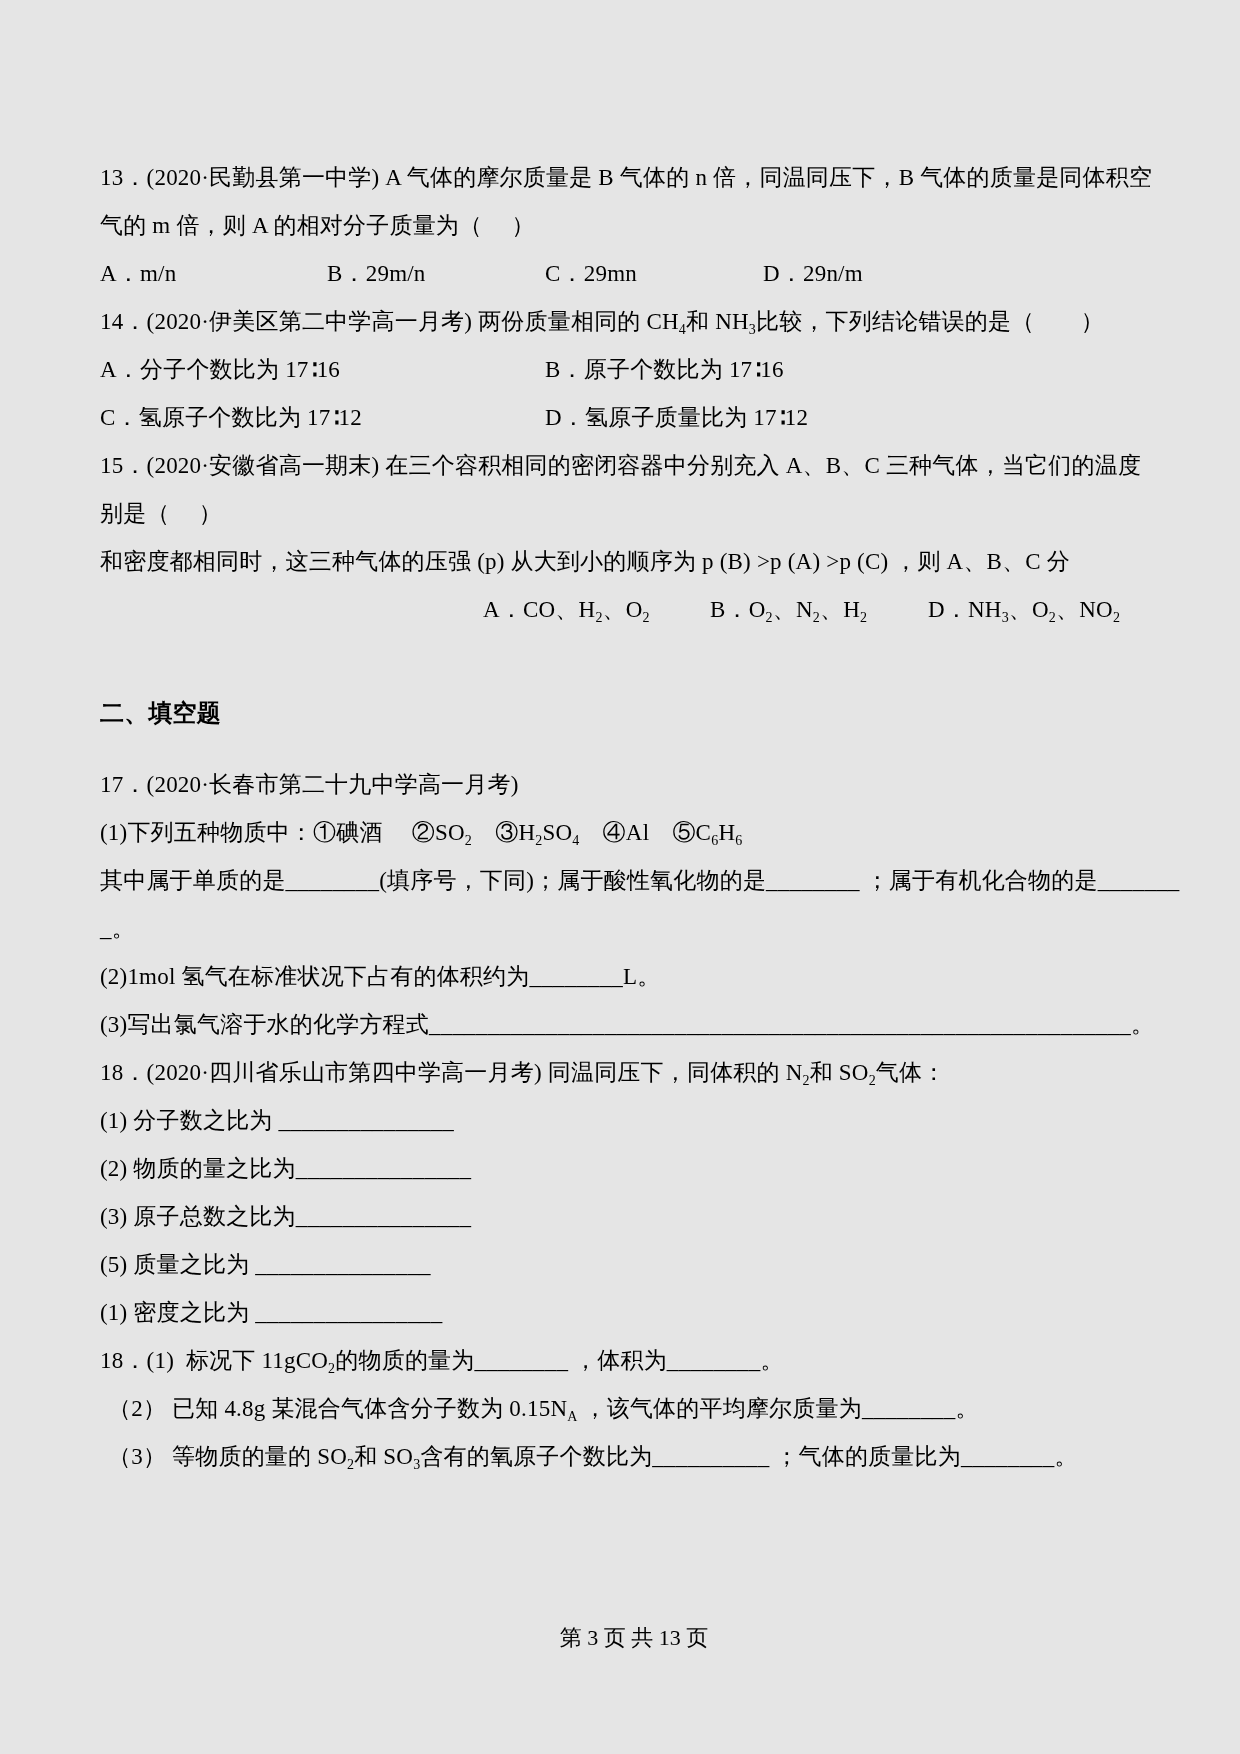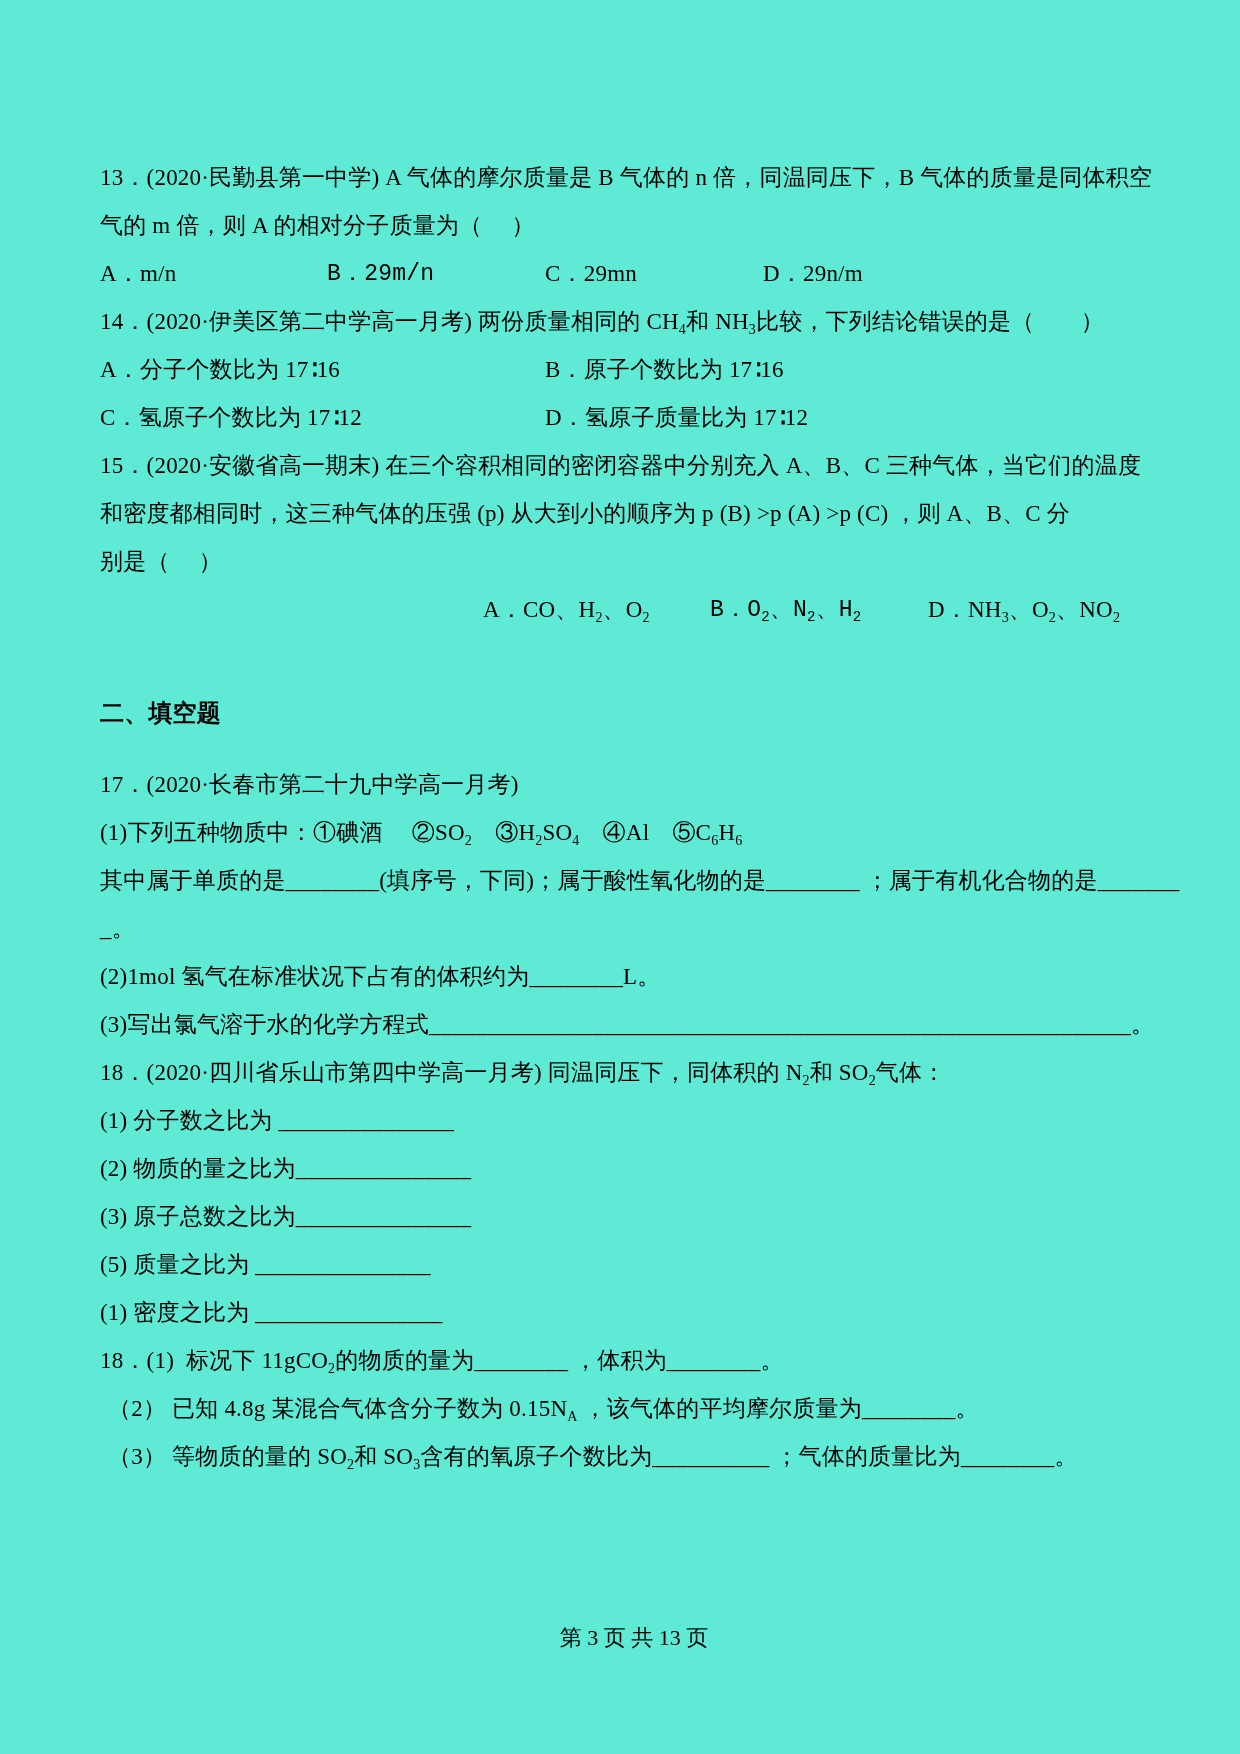--- a/index.html
+++ b/index.html
@@ -6,21 +6,21 @@
   * { margin: 0; padding: 0; box-sizing: border-box; }
   html, body { background: #ffffff; }
   body {
     width: 1240px; height: 1754px;
     font-family: "Liberation Serif", "DejaVu Serif", serif;
     color: #000000;
   }
   .page {
     position: relative;
     width: 1240px; height: 1754px;
-    background: #5eead4;
+    background: #e5e5e5;
     overflow: hidden;
   }
   .content {
     position: absolute;
     left: 100px; top: 154px;
     width: 1046px;
   }
   .line {
     font-size: 23px;
     line-height: 48px;
@@ -31,21 +31,21 @@
   .line.heading {
     font-family: Liberation Mono, monospace;
     font-weight: 600;
     font-size: 24px;
     margin: 9px 0 22px 0;
   }
   .line.ind { padding-left: 8px; }
   .line.opts4, .line.opts2 { display: flex; justify-content: flex-end; }
   .line .col { display: block; white-space: pre; }
   .line.opts4 .col:nth-child(1) { width: 227px; flex: 0 0 227px; }
-  .line.opts4 .col:nth-child(2) { width: 218px; flex: 0 0 218px; font-family: Liberation Mono, monospace; }
+  .line.opts4 .col:nth-child(2) { width: 218px; flex: 0 0 218px; }
   .line.opts4 .col:nth-child(3) { width: 218px; flex: 0 0 218px; }
   .line.opts4 .col:nth-child(4) { flex: 1 1 auto; }
   .line.opts2 .col:nth-child(1) { width: 445px; flex: 0 0 445px; }
   .line.opts2 .col:nth-child(2) { flex: 1 1 auto; }
   sub {
     font-size: 14px;
     line-height: 0;
     vertical-align: -5px;
   }
   .footer {
@@ -63,22 +63,22 @@
 
 <div class="page">
   <div class="content">
       <div class="line p"><span class="col">13．(2020·民勤县第一中学) A 气体的摩尔质量是 B 气体的 n 倍，同温同压下，B 气体的质量是同体积空</span></div>
       <div class="line p"><span class="col">气的 m 倍，则 A 的相对分子质量为（　 ）</span></div>
       <div class="line opts4"><span class="col">A．m/n</span><span class="col">B．29m/n</span><span class="col">C．29mn</span><span class="col">D．29n/m</span></div>
       <div class="line p"><span class="col">14．(2020·伊美区第二中学高一月考) 两份质量相同的 CH<sub>4</sub>和 NH<sub>3</sub>比较，下列结论错误的是（　　）</span></div>
       <div class="line opts2"><span class="col">A．分子个数比为 17∶16</span><span class="col">B．原子个数比为 17∶16</span></div>
       <div class="line opts2"><span class="col">C．氢原子个数比为 17∶12</span><span class="col">D．氢原子质量比为 17∶12</span></div>
       <div class="line p"><span class="col">15．(2020·安徽省高一期末) 在三个容积相同的密闭容器中分别充入 A、B、C 三种气体，当它们的温度</span></div>
+      <div class="line p"><span class="col">别是（　 ）</span></div>
       <div class="line p"><span class="col">和密度都相同时，这三种气体的压强 (p) 从大到小的顺序为 p (B) &gt;p (A) &gt;p (C) ，则 A、B、C 分</span></div>
-      <div class="line p"><span class="col">别是（　 ）</span></div>
       <div class="line opts4"><span class="col">A．CO、H<sub>2</sub>、O<sub>2</sub></span><span class="col">B．O<sub>2</sub>、N<sub>2</sub>、H<sub>2</sub></span><span class="col">D．NH<sub>3</sub>、O<sub>2</sub>、NO<sub>2</sub></span></div>
       <div class="line blank"><span class="col"></span></div>
       <div class="line heading"><span class="col">二、填空题</span></div>
       <div class="line p"><span class="col">17．(2020·长春市第二十九中学高一月考)</span></div>
       <div class="line p"><span class="col">(1)下列五种物质中：①碘酒　 ②SO<sub>2</sub>　③H<sub>2</sub>SO<sub>4</sub>　④Al　⑤C<sub>6</sub>H<sub>6</sub></span></div>
       <div class="line p"><span class="col">其中属于单质的是________(填序号，下同)；属于酸性氧化物的是________ ；属于有机化合物的是_______</span></div>
       <div class="line p"><span class="col">_。</span></div>
       <div class="line p"><span class="col">(2)1mol 氢气在标准状况下占有的体积约为________L。</span></div>
       <div class="line p"><span class="col">(3)写出氯气溶于水的化学方程式____________________________________________________________。</span></div>
       <div class="line p"><span class="col">18．(2020·四川省乐山市第四中学高一月考) 同温同压下，同体积的 N<sub>2</sub>和 SO<sub>2</sub>气体：</span></div>

